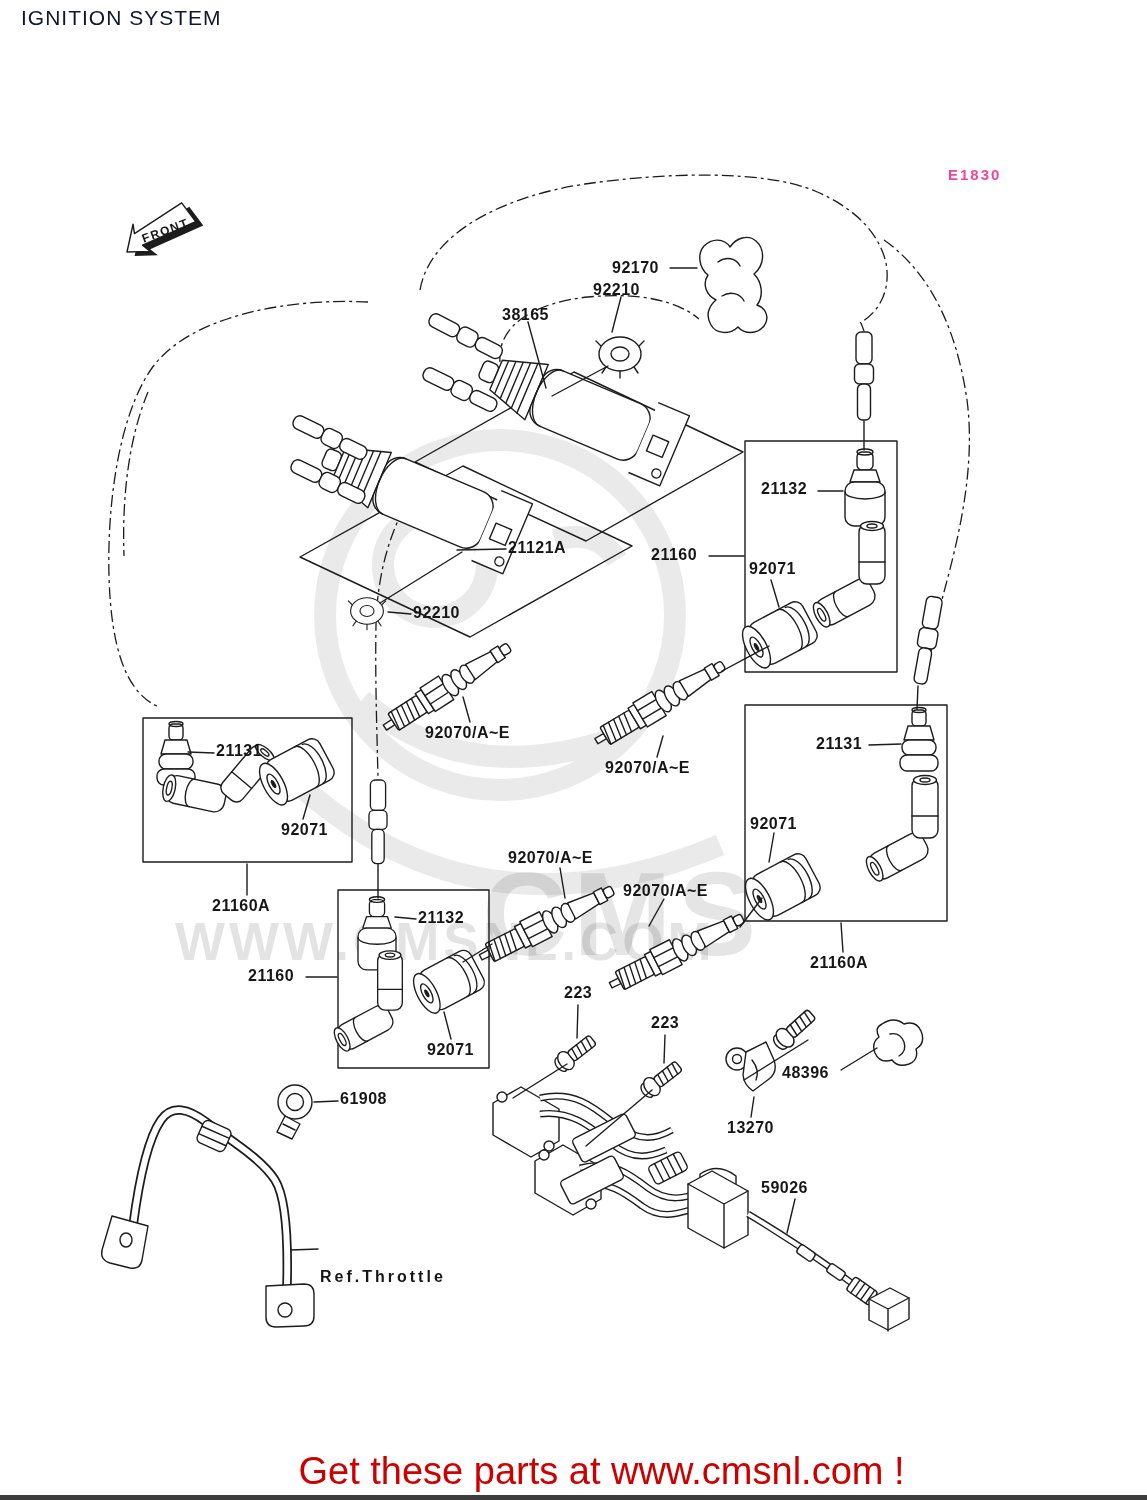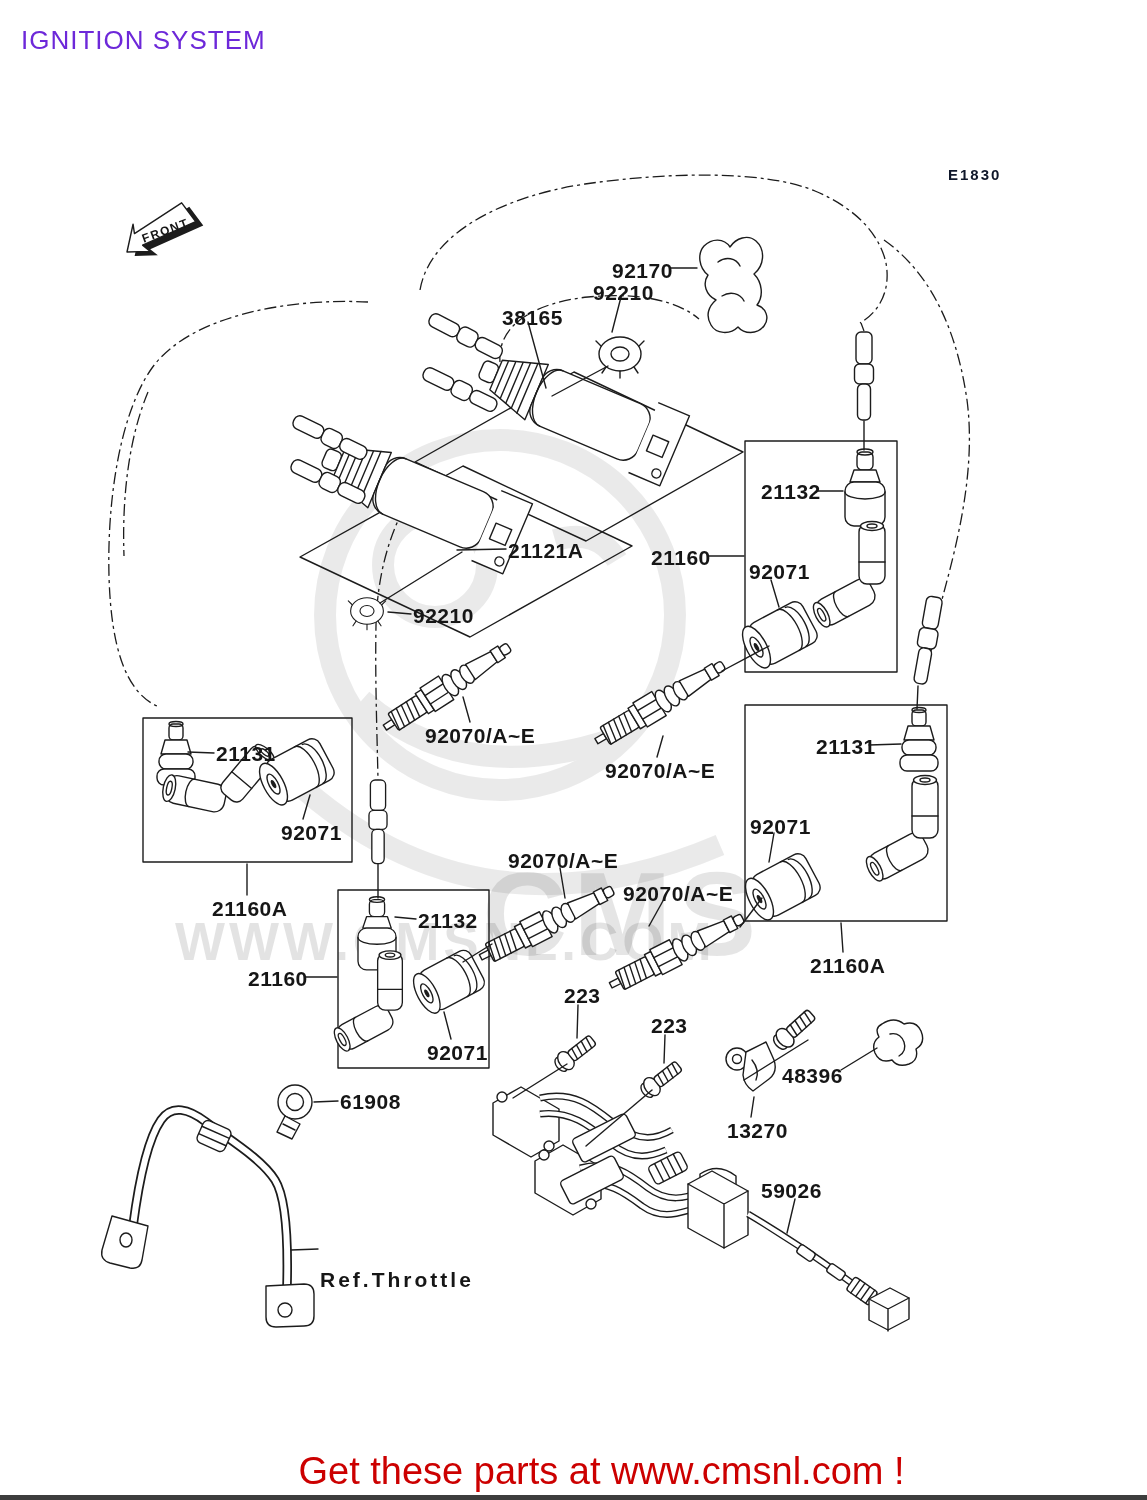--- a/index.html
+++ b/index.html
@@ -1,21 +1,21 @@
 <!DOCTYPE html>
 <html><head>
 <meta charset="utf-8">
 <style>
   html,body{margin:0;padding:0;background:#fff;}
   .canvas{position:relative;width:1147px;height:1500px;background:#fff;overflow:hidden;
           font-family:"Liberation Sans",sans-serif;}
   .canvas svg{position:absolute;left:0;top:0;}
-  .title{position:absolute;left:21px;top:25px;font-size:26px;letter-spacing:1px;color:#6d28d9;white-space:nowrap;}
-  .ecode{position:absolute;left:948px;top:166px;font-size:15px;font-weight:bold;letter-spacing:2px;color:#0f172a;}
-  .lbl{position:absolute;font-weight:bold;font-size:21px;letter-spacing:.5px;color:#161616;white-space:nowrap;}
+  .title{position:absolute;left:21px;top:6px;font-size:21px;letter-spacing:1px;color:#0f172a;white-space:nowrap;}
+  .ecode{position:absolute;left:948px;top:166px;font-size:15px;font-weight:bold;letter-spacing:2px;color:#ec4899;}
+  .lbl{position:absolute;font-weight:bold;font-size:16px;letter-spacing:.5px;color:#161616;white-space:nowrap;}
   .lbl.ref{letter-spacing:3px;}
   .footer{position:absolute;left:0;top:1450px;width:100%;text-align:center;
           font-size:38px;color:#cc0000;white-space:nowrap;padding-left:28px;}
   .bottom-bar{position:absolute;left:0;top:1495px;width:100%;height:5px;background:#3d3d3d;}
   
   .ln{fill:none;stroke:#1c1c1c;stroke-width:1.4;stroke-linecap:round;stroke-linejoin:round;}
   .wf{fill:#fff;stroke:#1c1c1c;stroke-width:1.4;stroke-linejoin:round;}
   .dd{fill:none;stroke:#1c1c1c;stroke-width:1.3;stroke-dasharray:12 4 3 4;}
   .to{fill:none;stroke:#1c1c1c;stroke-width:9.5;}
   .ti{fill:none;stroke:#fff;stroke-width:6;}

